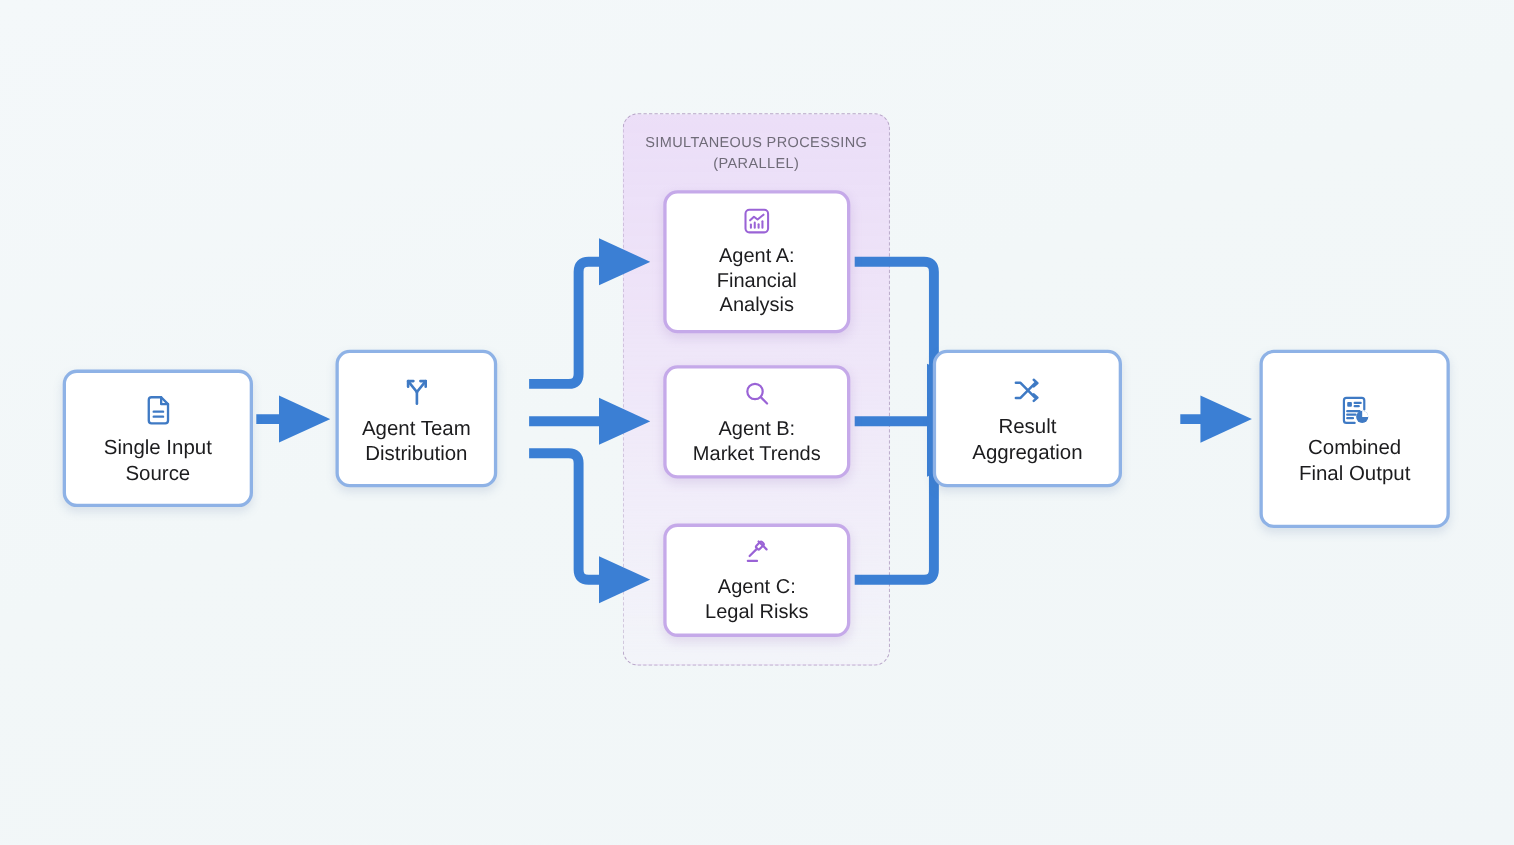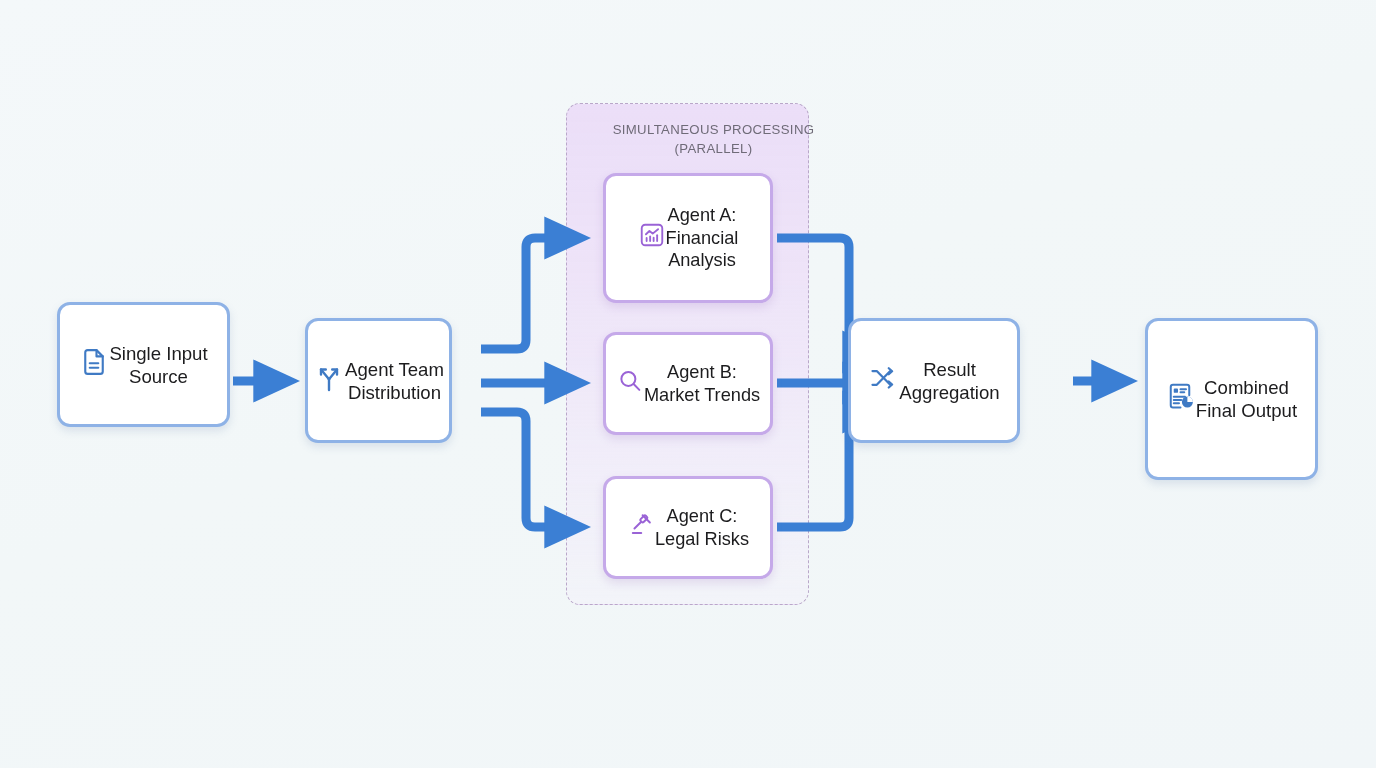--- a/index.html
+++ b/index.html
@@ -46,32 +46,31 @@
   .group-title {
     position: absolute;
     left: 566px;
     top: 120px;
     width: 243px;
     text-align: center;
     font-size: 13.2px;
     letter-spacing: 0.35px;
     line-height: 19px;
     color: #6f6b78;
-    padding-left: 26px;
   }
   .group-title .l2 { display: block; }
 
   
   .node {
     position: absolute;
     background: #ffffff;
     border-radius: 13px;
     box-sizing: border-box;
     display: flex;
-    flex-direction: row;
+    flex-direction: column;
     align-items: center;
     justify-content: center;
     text-align: center;
   }
   .node.blue {
     border: 3px solid #8eb2e6;
     box-shadow: 0 4px 9px rgba(90,120,165,0.17);
   }
   .node.purple {
     border: 3.4px solid #c5a9e9;
@@ -84,21 +83,21 @@
   }
   .node .label {
     font-size: 18.6px;
     line-height: 23px;
     color: #1c1c1e;
     white-space: pre-line;
     font-weight: 400;
   }
 
   
-  #node-input       { left: 57px;   top: 302px; width: 173px; height: 125px; }
+  #node-input       { left: 57px;   top: 336px; width: 173px; height: 125px; }
   #node-distribute  { left: 305px;  top: 318px; width: 147px; height: 125px; }
   #node-agent-a     { left: 603px;  top: 173px; width: 170px; height: 130px; }
   #node-agent-b     { left: 603px;  top: 332px; width: 170px; height: 103px; }
   #node-agent-c     { left: 603px;  top: 476px; width: 170px; height: 103px; text-align: center; }
   #node-aggregate   { left: 848px;  top: 318px; width: 172px; height: 125px; }
   #node-output      { left: 1145px; top: 318px; width: 173px; height: 162px; }
 
   #node-agent-a .label,
   #node-agent-b .label,
   #node-agent-c .label { font-size: 18.2px; line-height: 22.5px; }

